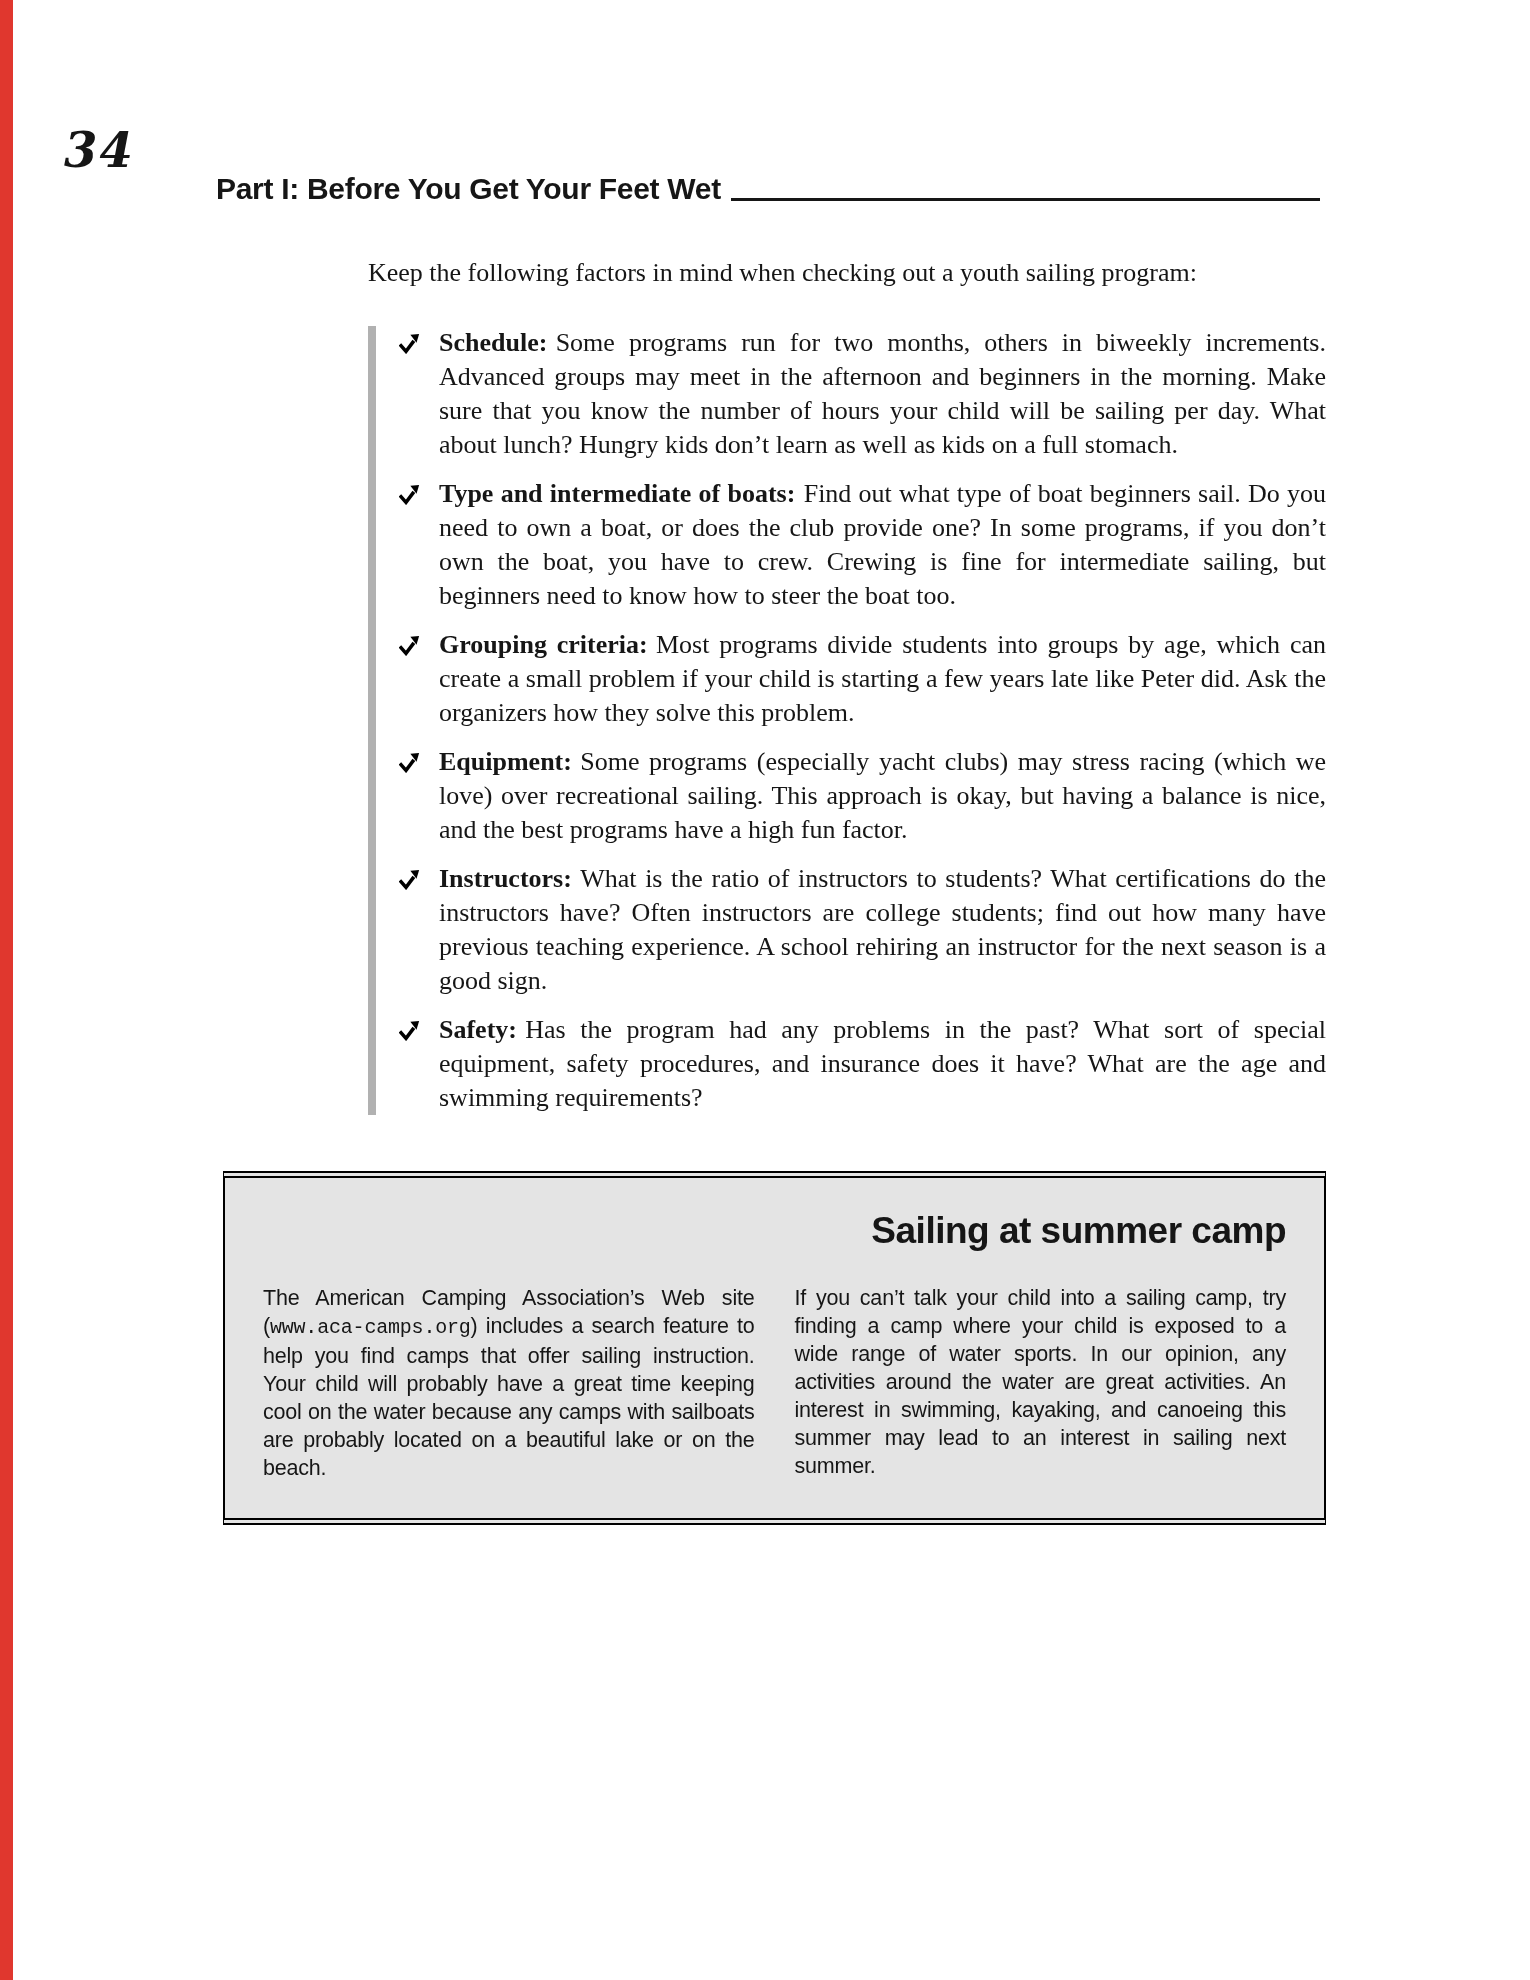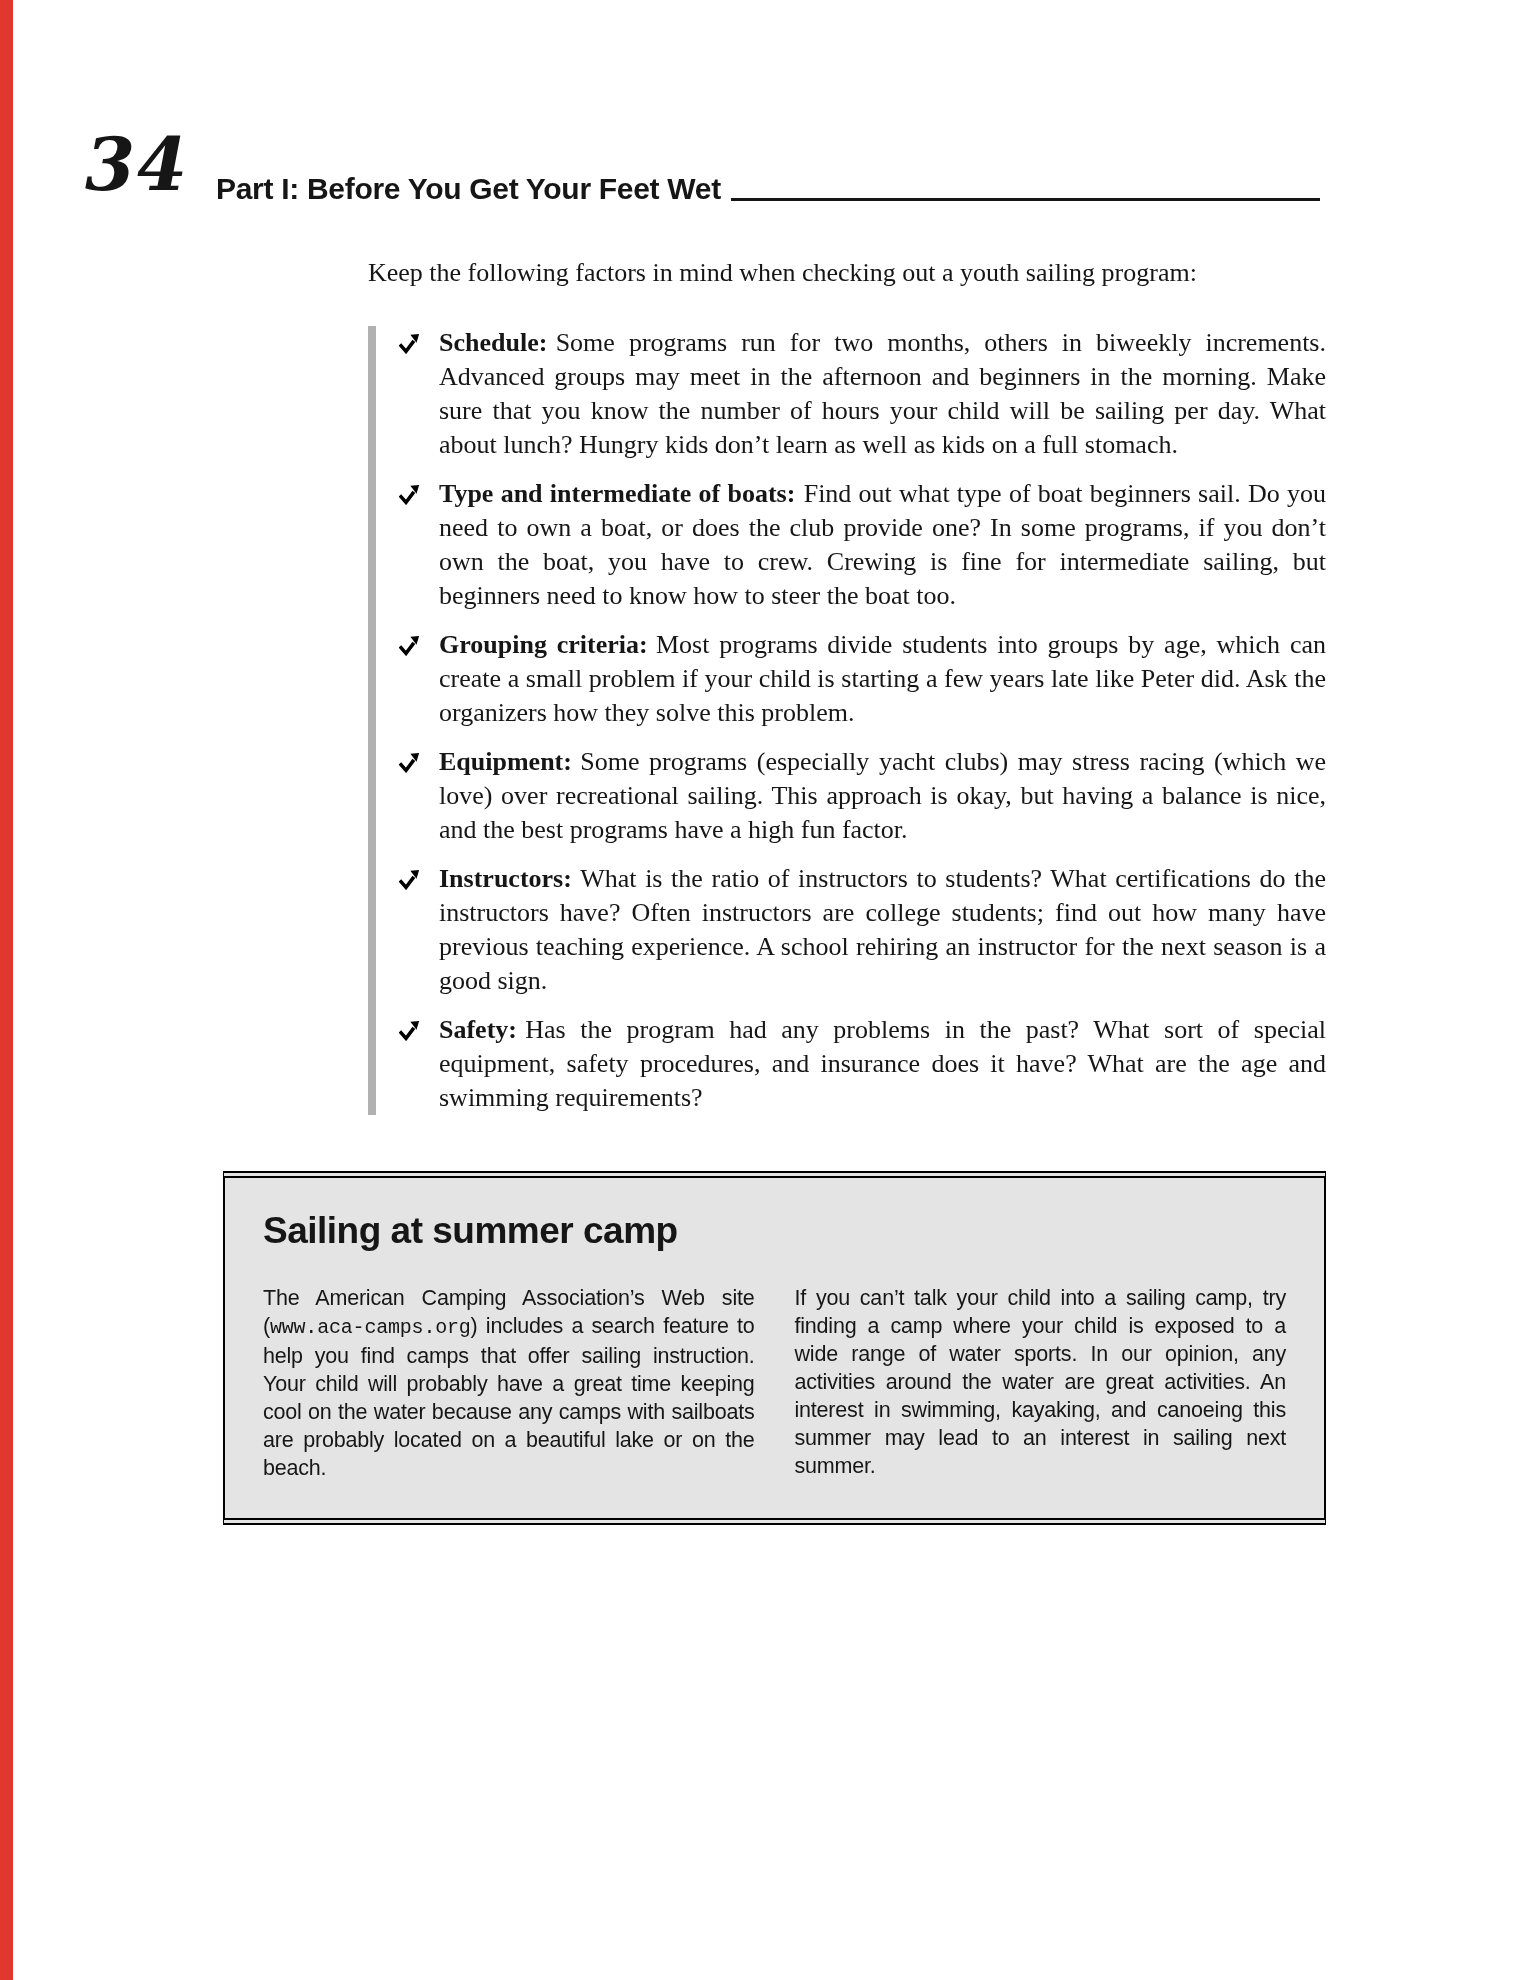--- a/index.html
+++ b/index.html
@@ -17,25 +17,25 @@
   .edge-tab {
     position: absolute;
     left: 0; top: 0;
     width: 13px; height: 1980px;
     background: #e0372e;
   }
 
   
   .page-num {
     position: absolute;
-    left: 85px; top: 122px;
+    left: 64px; top: 122px;
     font-family: "DejaVu Serif", serif;
     font-style: italic;
     font-weight: 700;
-    font-size: 72px;
+    font-size: 48px;
     letter-spacing: 2px;
     text-align: right;
   }
   .running-head {
     position: absolute;
     left: 216px; top: 172px;
     width: 1104px;
     display: flex;
   }
   .head-text {
@@ -99,21 +99,21 @@
     border-right: 2px solid #000;
     border-top: 7px double #000;
     border-bottom: 7px double #000;
     padding: 32px 38px 36px;
   }
   .sidebar-title {
     font-family: "Liberation Sans", sans-serif;
     font-weight: 700;
     font-size: 37px;
     letter-spacing: -0.5px;
-    text-align: left;
+    text-align: right;
     margin-bottom: 28px;
   }
   .sidebar-cols { display: flex; gap: 40px; margin-top: 32px; }
   .sidebar-col {
     flex: 1;
     font-family: "Liberation Sans", sans-serif;
     font-size: 21.5px;
     line-height: 28px;
     letter-spacing: -0.2px;
     text-align: justify;

